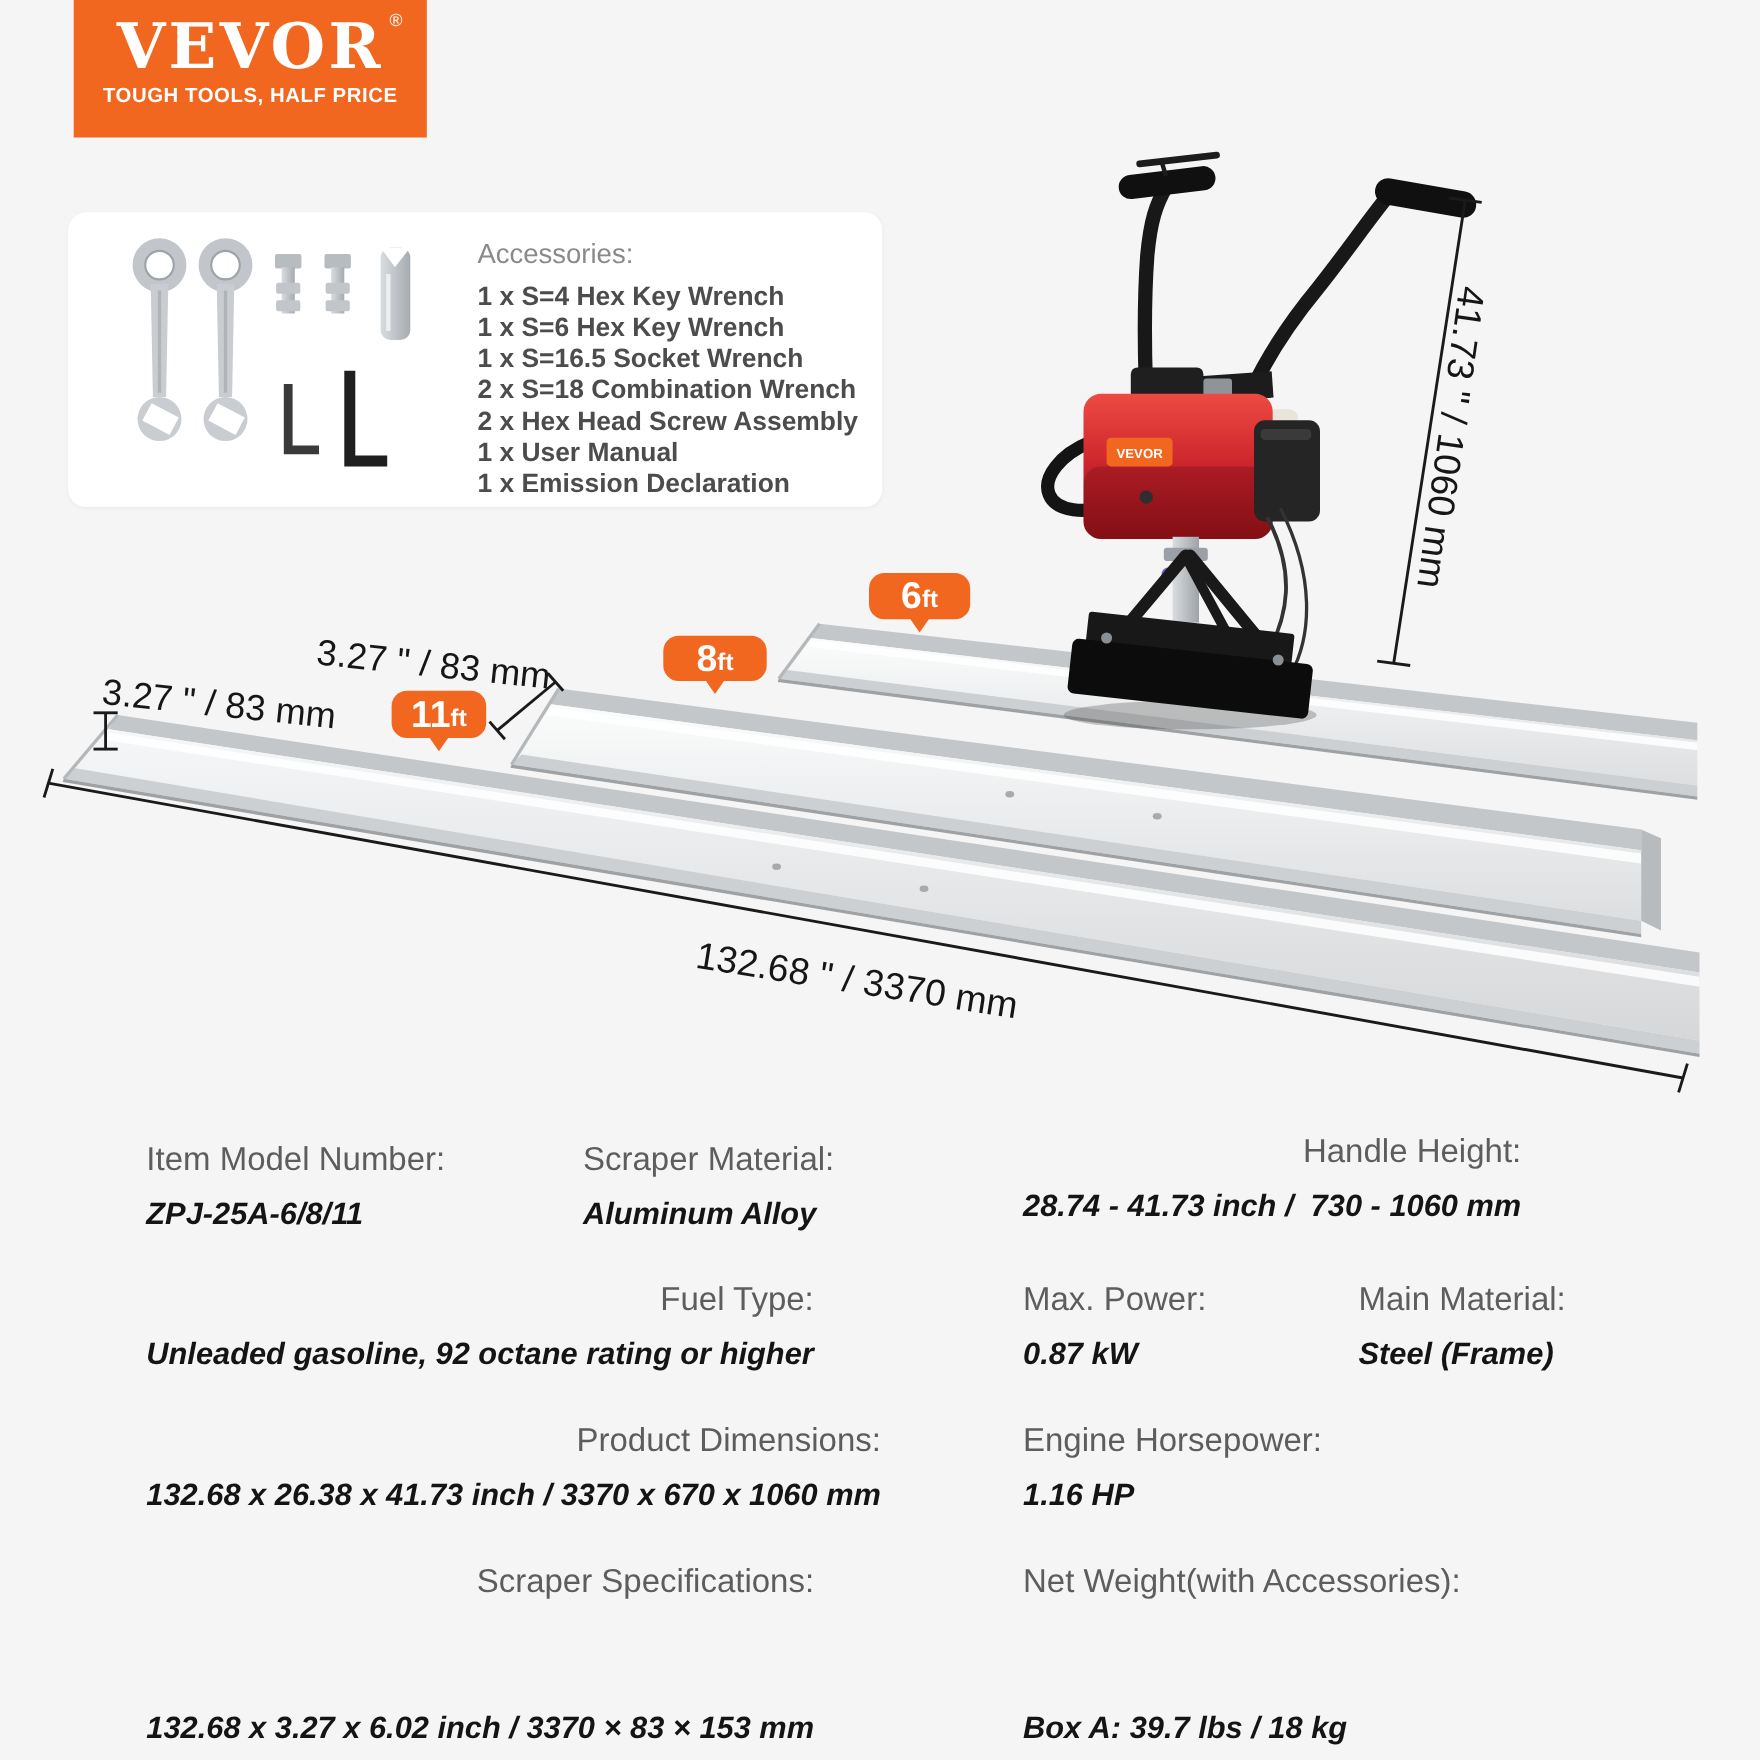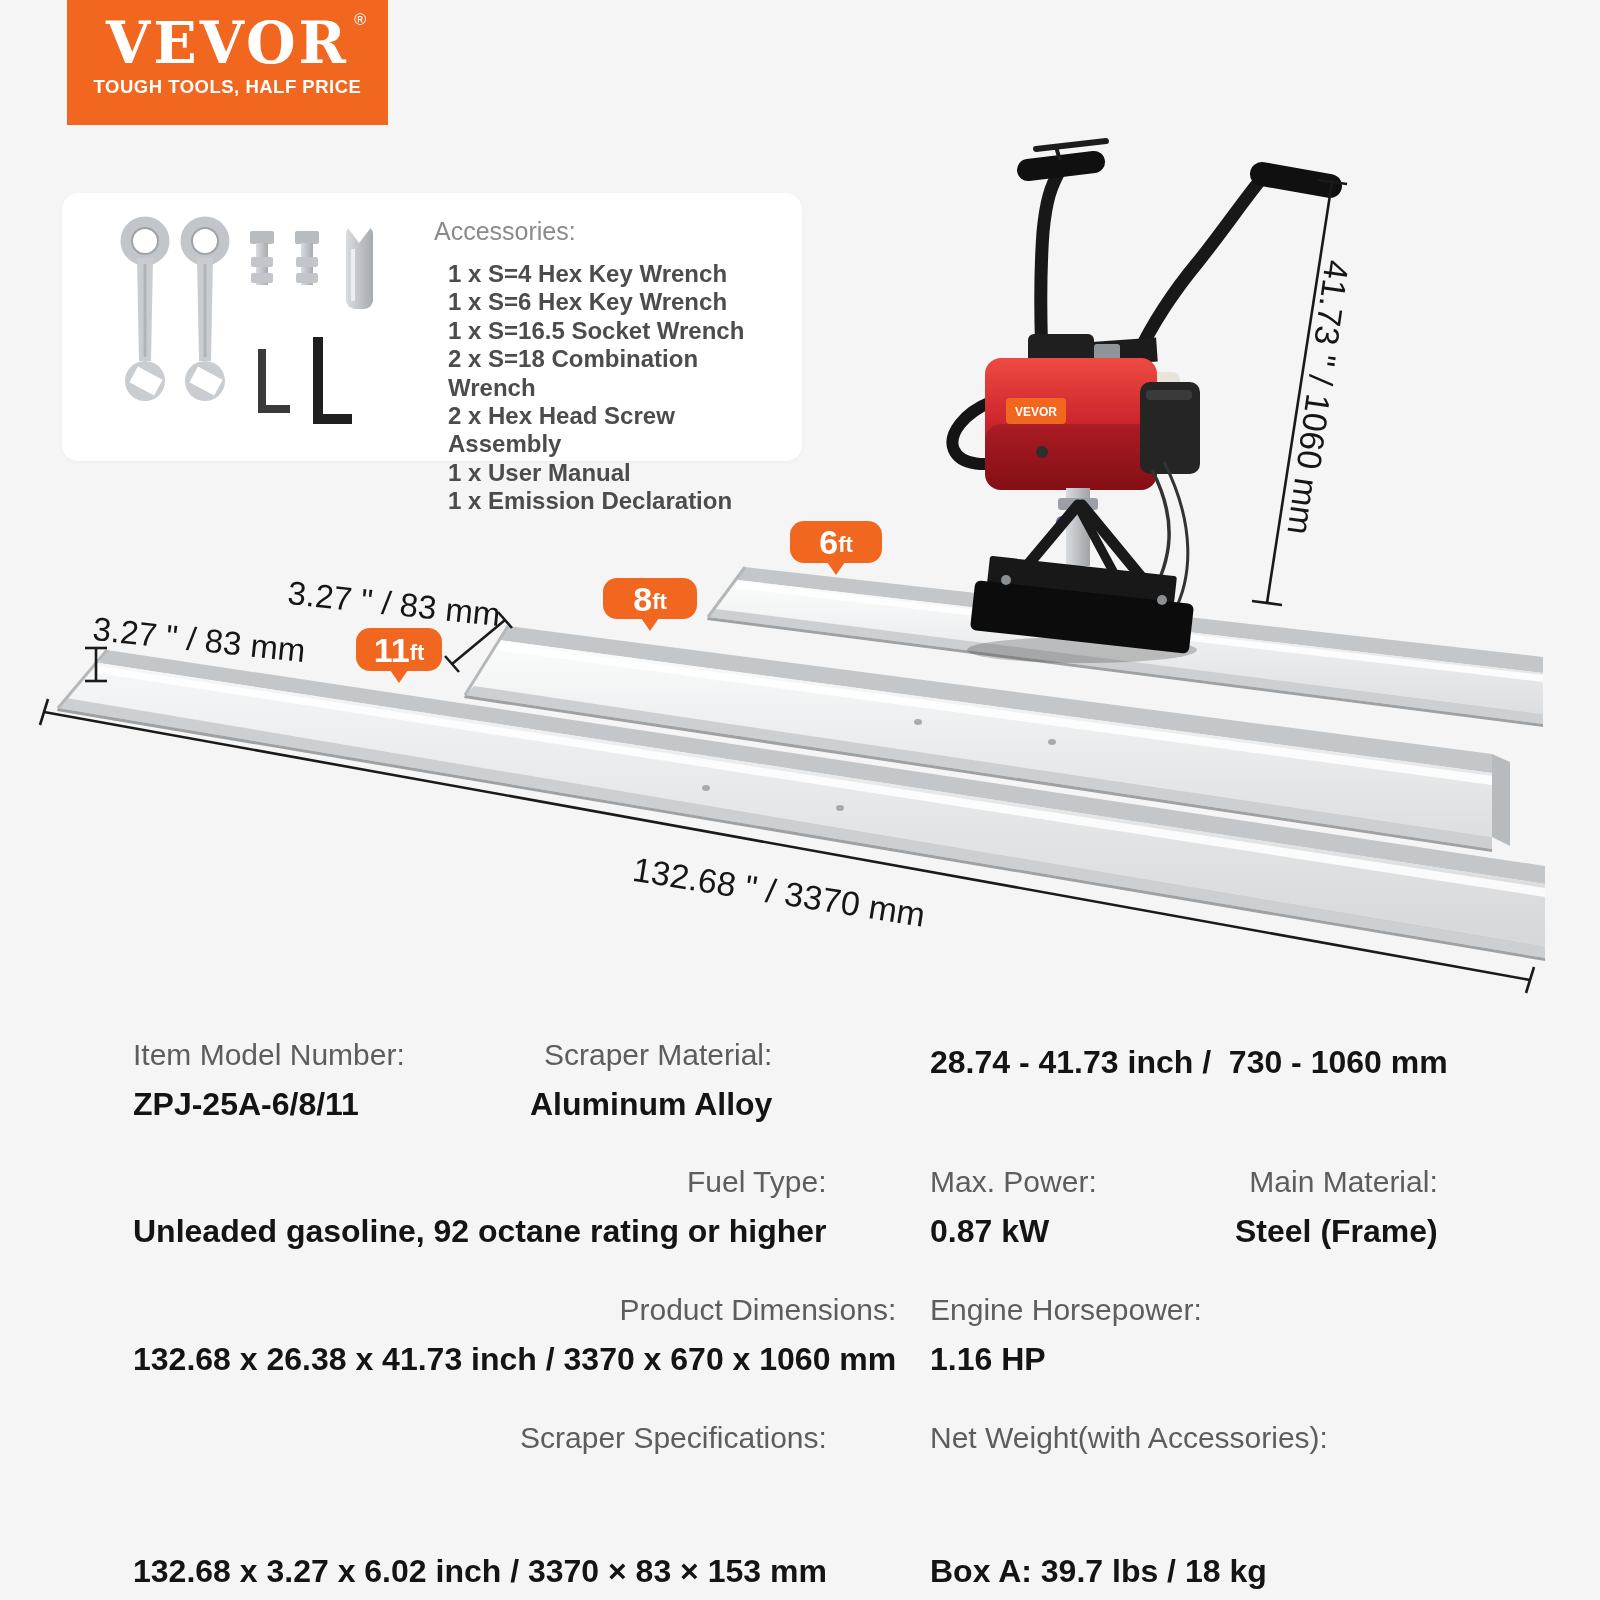--- a/index.html
+++ b/index.html
@@ -10,21 +10,21 @@
   .logo{position:absolute;left:67px;top:0;width:321px;height:125px;background:#f2671f;color:#fff;text-align:center;}
   .logo-word{font-family:"DejaVu Serif",serif;font-weight:800;font-size:57px;letter-spacing:3px;line-height:1;margin-top:14px;position:relative;display:inline-block;}
   .logo-reg{position:absolute;right:-20px;top:-2px;font-size:16px;font-family:"Liberation Sans",sans-serif;font-weight:400;}
   .logo-tagline{font-size:18.5px;font-weight:700;letter-spacing:0.5px;margin-top:5px;}
 
   
   .acc-card{position:absolute;left:62px;top:193px;width:740px;height:268px;background:#ffffff;border-radius:16px;box-shadow:0 1px 4px rgba(0,0,0,.04);}
   .acc-art{position:absolute;left:28px;top:16px;}
   .acc-text{position:absolute;left:372px;top:24px;}
   .acc-title{font-size:25px;color:#8a8a8a;margin-bottom:10px;}
-  .acc-list{list-style:none;margin:14px;padding:0;}
+  .acc-list{list-style:none;margin:0;padding:0;}
   .acc-list li{font-size:24px;font-weight:700;color:#4c4c4c;line-height:28.4px;}
 
   
   .scene{position:absolute;left:0;top:0;width:1600px;height:1600px;}
 
   
   .badge{position:absolute;background:#f2671f;color:#fff;border-radius:14px;display:flex;align-items:center;justify-content:center;font-weight:700;}
   .badge:after{content:"";position:absolute;left:50%;bottom:-12px;transform:translateX(-50%);border:9px solid transparent;border-top:13px solid #f2671f;border-bottom:0;}
   .badge .num{font-size:34px;line-height:1;}
   .badge .unit{font-size:22px;line-height:1;margin-top:6px;}
@@ -35,21 +35,21 @@
   
   .dim{position:absolute;font-size:33px;color:#161616;white-space:pre;transform-origin:left top;}
   .dim-left{left:95px;top:610px;transform:rotate(6deg);}
   .dim-mid{left:290px;top:574px;transform:rotate(6deg);}
   .dim-len{left:636px;top:850px;font-size:34px;transform:rotate(9deg);}
   .dim-handle{left:1098px;top:378px;width:440px;text-align:center;font-size:34px;transform:rotate(98deg);transform-origin:center center;}
 
   
   .spec{position:absolute;}
   .spec-label{font-size:30px;color:#5d5d5d;text-align:right;}
-  .spec-value{font-size:32px;font-weight:700;color:#141414;margin-top:11px;line-height:42px;white-space:pre;}
+  .spec-value{font-size:28px;font-weight:700;color:#141414;margin-top:11px;line-height:42px;white-space:pre;font-style:italic;}
 </style>
 </head>
 <body>
 
 <div id="stage">
 
   <div class="logo">
     <div class="logo-word"><span>VEVOR</span><span class="logo-reg">®</span></div>
     <div class="logo-tagline">TOUGH TOOLS, HALF PRICE</div>
   </div>
@@ -261,20 +261,21 @@
   <div class="spec" style="left:133px;top:1421px;">
     <div class="spec-label">Scraper Specifications:</div>
     <div class="spec-value">
       <div>132.68 x 3.27 x 6.02 inch / 3370 × 83 × 153 mm</div>
       
       
     </div>
   </div>
 
   <div class="spec" style="left:930px;top:1030px;">
+    <div class="spec-label">Handle Height:</div>
     <div class="spec-value">28.74 - 41.73 inch /  730 - 1060 mm</div>
   </div>
   <div class="spec" style="left:930px;top:1165px;">
     <div class="spec-label">Max. Power:</div>
     <div class="spec-value">0.87 kW</div>
   </div>
   <div class="spec" style="left:1235px;top:1165px;">
     <div class="spec-label">Main Material:</div>
     <div class="spec-value">Steel (Frame)</div>
   </div>

